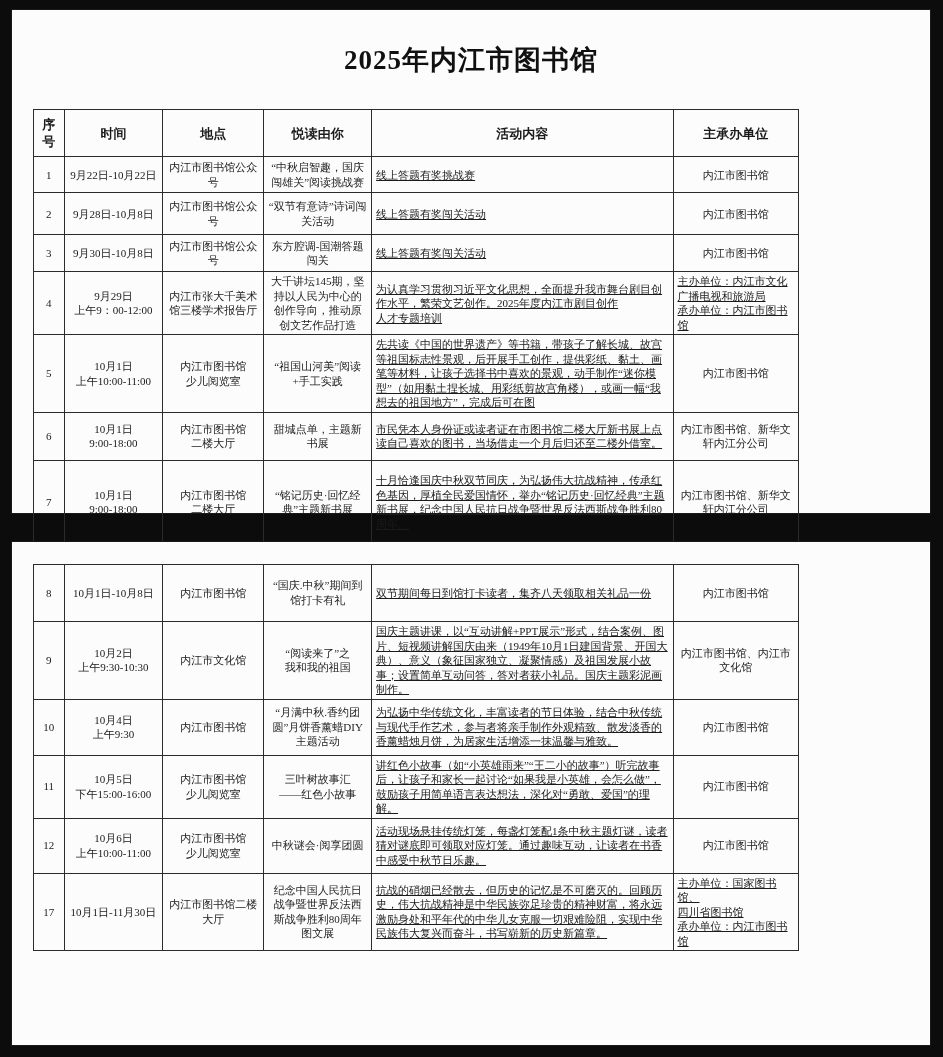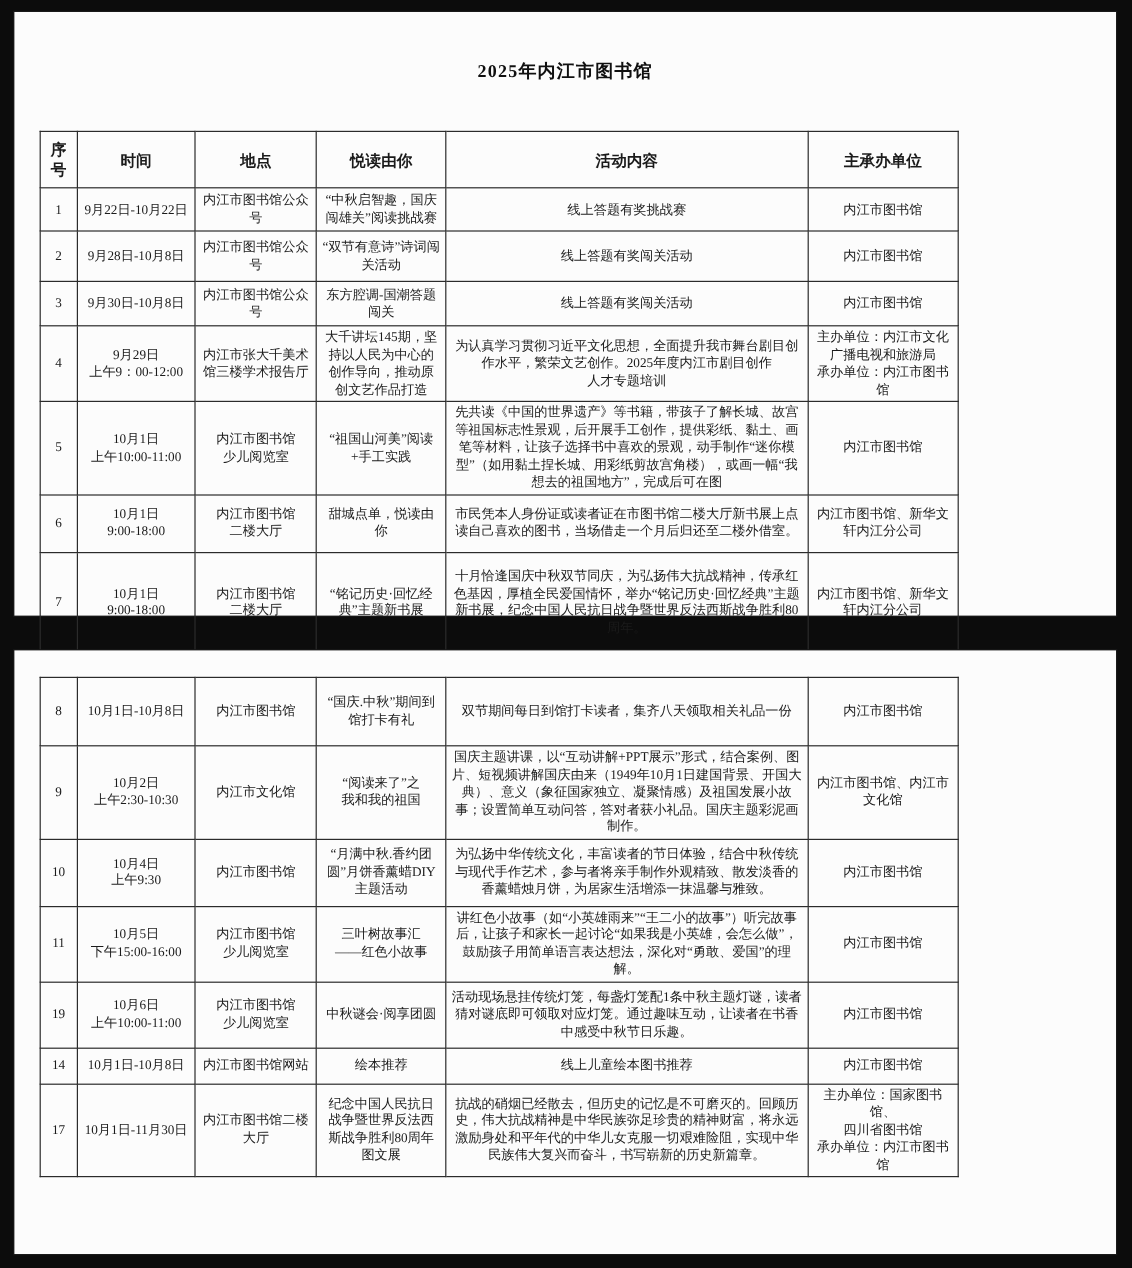--- a/index.html
+++ b/index.html
@@ -13,21 +13,21 @@
     position:absolute;
     background:#fcfcfc;
     box-shadow:0 0 0 1px #1a1a1a;
   }
   #page1{left:12px;top:10px;width:918px;height:503px;}
   #page2{left:12px;top:542px;width:918px;height:503px;}
   .doc-title{
     margin:0;padding-top:36px;
     text-align:center;
     font-weight:bold;
-    font-size:15px;
+    font-size:27px;
     line-height:28px;
     color:#101010;
     letter-spacing:1px;
   }
   table{
     border-collapse:collapse;
     position:absolute;
     left:21px;
     width:766px;
     table-layout:fixed;
@@ -45,21 +45,21 @@
     line-height:1.32;
     overflow:hidden;
     word-break:break-all;
   }
   th{
     font-size:13px;
     font-weight:bold;
     padding:6px 2px;
     height:31px;
   }
-  td.left{text-align:center;}
+  td.left{text-align:left;text-decoration:underline;}
   
   col.c-no{width:4%;}
   col.c-time{width:12.9%;}
   col.c-place{width:13.2%;}
   col.c-name{width:14.1%;}
   col.c-content{width:39.4%;}
   col.c-org{width:16.4%;}
   
   #table1 tbody tr:nth-child(1){height:36px;}
   #table1 tbody tr:nth-child(2){height:42px;}
@@ -148,21 +148,21 @@
           <td>“祖国山河美”阅读+手工实践</td>
           <td class="left">先共读《中国的世界遗产》等书籍，带孩子了解长城、故宫等祖国标志性景观，后开展手工创作，提供彩纸、黏土、画笔等材料，让孩子选择书中喜欢的景观，动手制作“迷你模型”（如用黏土捏长城、用彩纸剪故宫角楼），或画一幅“我想去的祖国地方”，完成后可在图</td>
           <td>内江市图书馆</td>
         </tr>
         <tr>
           <td>6</td>
           <td>10月1日
 9:00-18:00</td>
           <td>内江市图书馆
 二楼大厅</td>
-          <td>甜城点单，悦读由你</td>
+          <td>甜城点单，主题新书展</td>
           <td class="left">市民凭本人身份证或读者证在市图书馆二楼大厅新书展上点读自己喜欢的图书，当场借走一个月后归还至二楼外借室。</td>
           <td>内江市图书馆、新华文轩内江分公司</td>
         </tr>
         <tr>
           <td>7</td>
           <td>10月1日
 9:00-18:00</td>
           <td>内江市图书馆
 二楼大厅</td>
           <td>“铭记历史·回忆经典”主题新书展</td>
@@ -188,21 +188,21 @@
           <td>8</td>
           <td>10月1日-10月8日</td>
           <td>内江市图书馆</td>
           <td>“国庆.中秋”期间到馆打卡有礼</td>
           <td class="left">双节期间每日到馆打卡读者，集齐八天领取相关礼品一份</td>
           <td>内江市图书馆</td>
         </tr>
         <tr>
           <td>9</td>
           <td>10月2日
-上午2:30-10:30</td>
+上午9:30-10:30</td>
           <td>内江市文化馆</td>
           <td>“阅读来了”之
 我和我的祖国</td>
           <td class="left">国庆主题讲课，以“互动讲解+PPT展示”形式，结合案例、图片、短视频讲解国庆由来（1949年10月1日建国背景、开国大典）、意义（象征国家独立、凝聚情感）及祖国发展小故事；设置简单互动问答，答对者获小礼品。国庆主题彩泥画制作。</td>
           <td>内江市图书馆、内江市文化馆</td>
         </tr>
         <tr>
           <td>10</td>
           <td>10月4日
 上午9:30</td>
@@ -216,35 +216,27 @@
           <td>10月5日
 下午15:00-16:00</td>
           <td>内江市图书馆
 少儿阅览室</td>
           <td>三叶树故事汇
 ——红色小故事</td>
           <td class="left">讲红色小故事（如“小英雄雨来”“王二小的故事”）听完故事后，让孩子和家长一起讨论“如果我是小英雄，会怎么做”，鼓励孩子用简单语言表达想法，深化对“勇敢、爱国”的理解。</td>
           <td>内江市图书馆</td>
         </tr>
         <tr>
-          <td>19</td>
+          <td>12</td>
           <td>10月6日
 上午10:00-11:00</td>
           <td>内江市图书馆
 少儿阅览室</td>
           <td>中秋谜会·阅享团圆</td>
           <td class="left">活动现场悬挂传统灯笼，每盏灯笼配1条中秋主题灯谜，读者猜对谜底即可领取对应灯笼。通过趣味互动，让读者在书香中感受中秋节日乐趣。</td>
-          <td>内江市图书馆</td>
-        </tr>
-        <tr>
-          <td>14</td>
-          <td>10月1日-10月8日</td>
-          <td>内江市图书馆网站</td>
-          <td>绘本推荐</td>
-          <td class="left">线上儿童绘本图书推荐</td>
           <td>内江市图书馆</td>
         </tr>
         <tr>
           <td>17</td>
           <td>10月1日-11月30日</td>
           <td>内江市图书馆二楼大厅</td>
           <td>纪念中国人民抗日战争暨世界反法西斯战争胜利80周年图文展</td>
           <td class="left">抗战的硝烟已经散去，但历史的记忆是不可磨灭的。回顾历史，伟大抗战精神是中华民族弥足珍贵的精神财富，将永远激励身处和平年代的中华儿女克服一切艰难险阻，实现中华民族伟大复兴而奋斗，书写崭新的历史新篇章。</td>
           <td class="left">主办单位：国家图书馆、
 四川省图书馆

